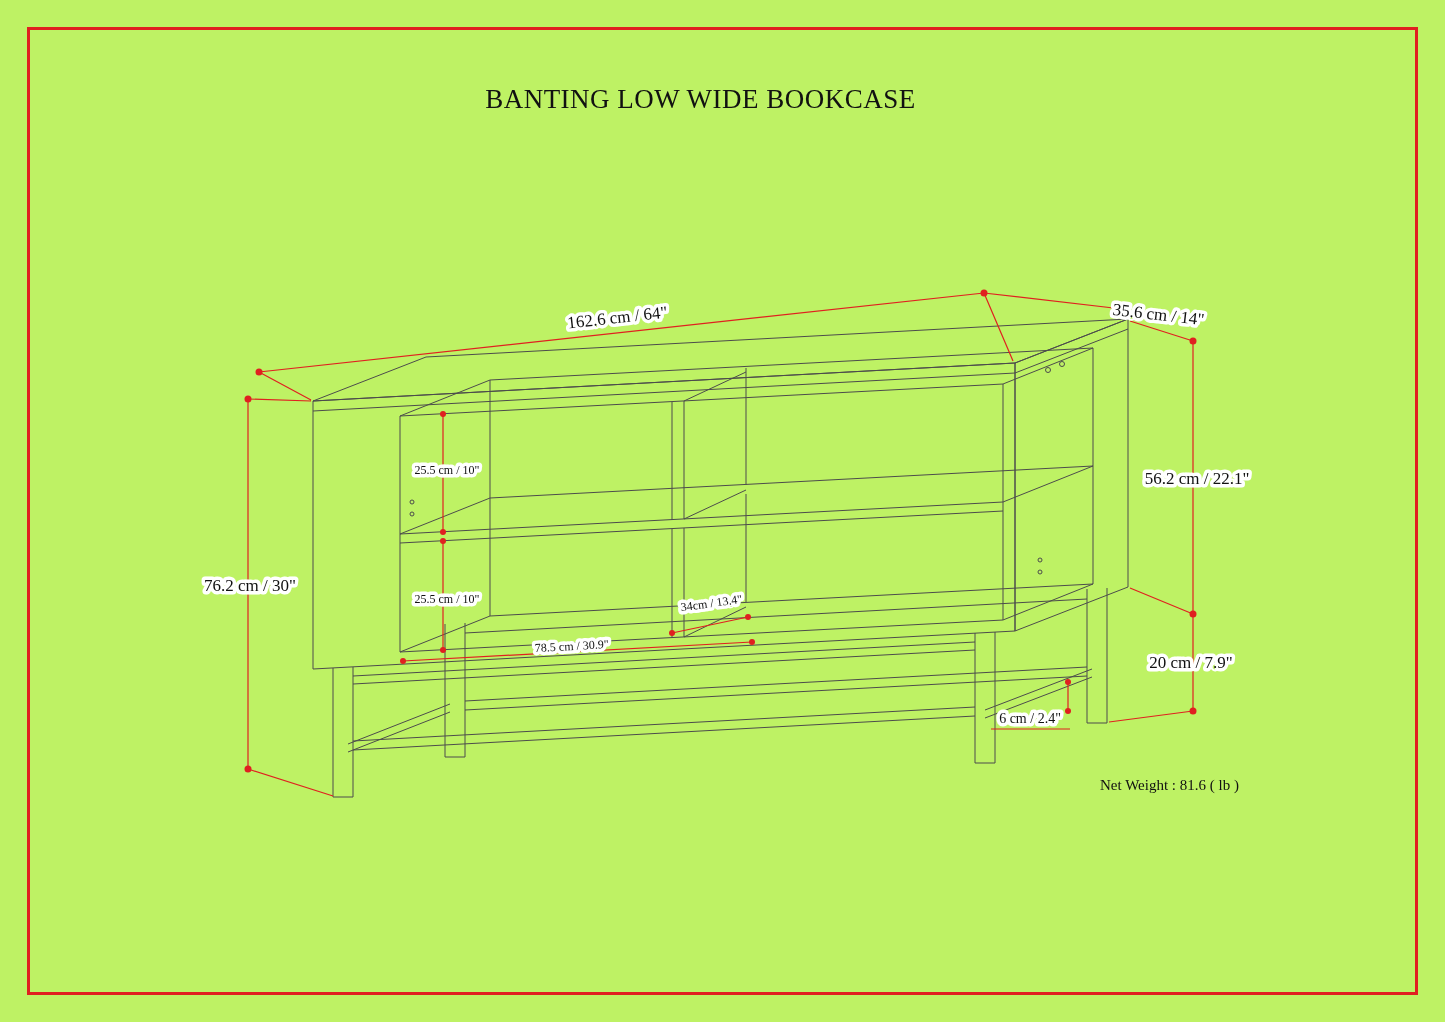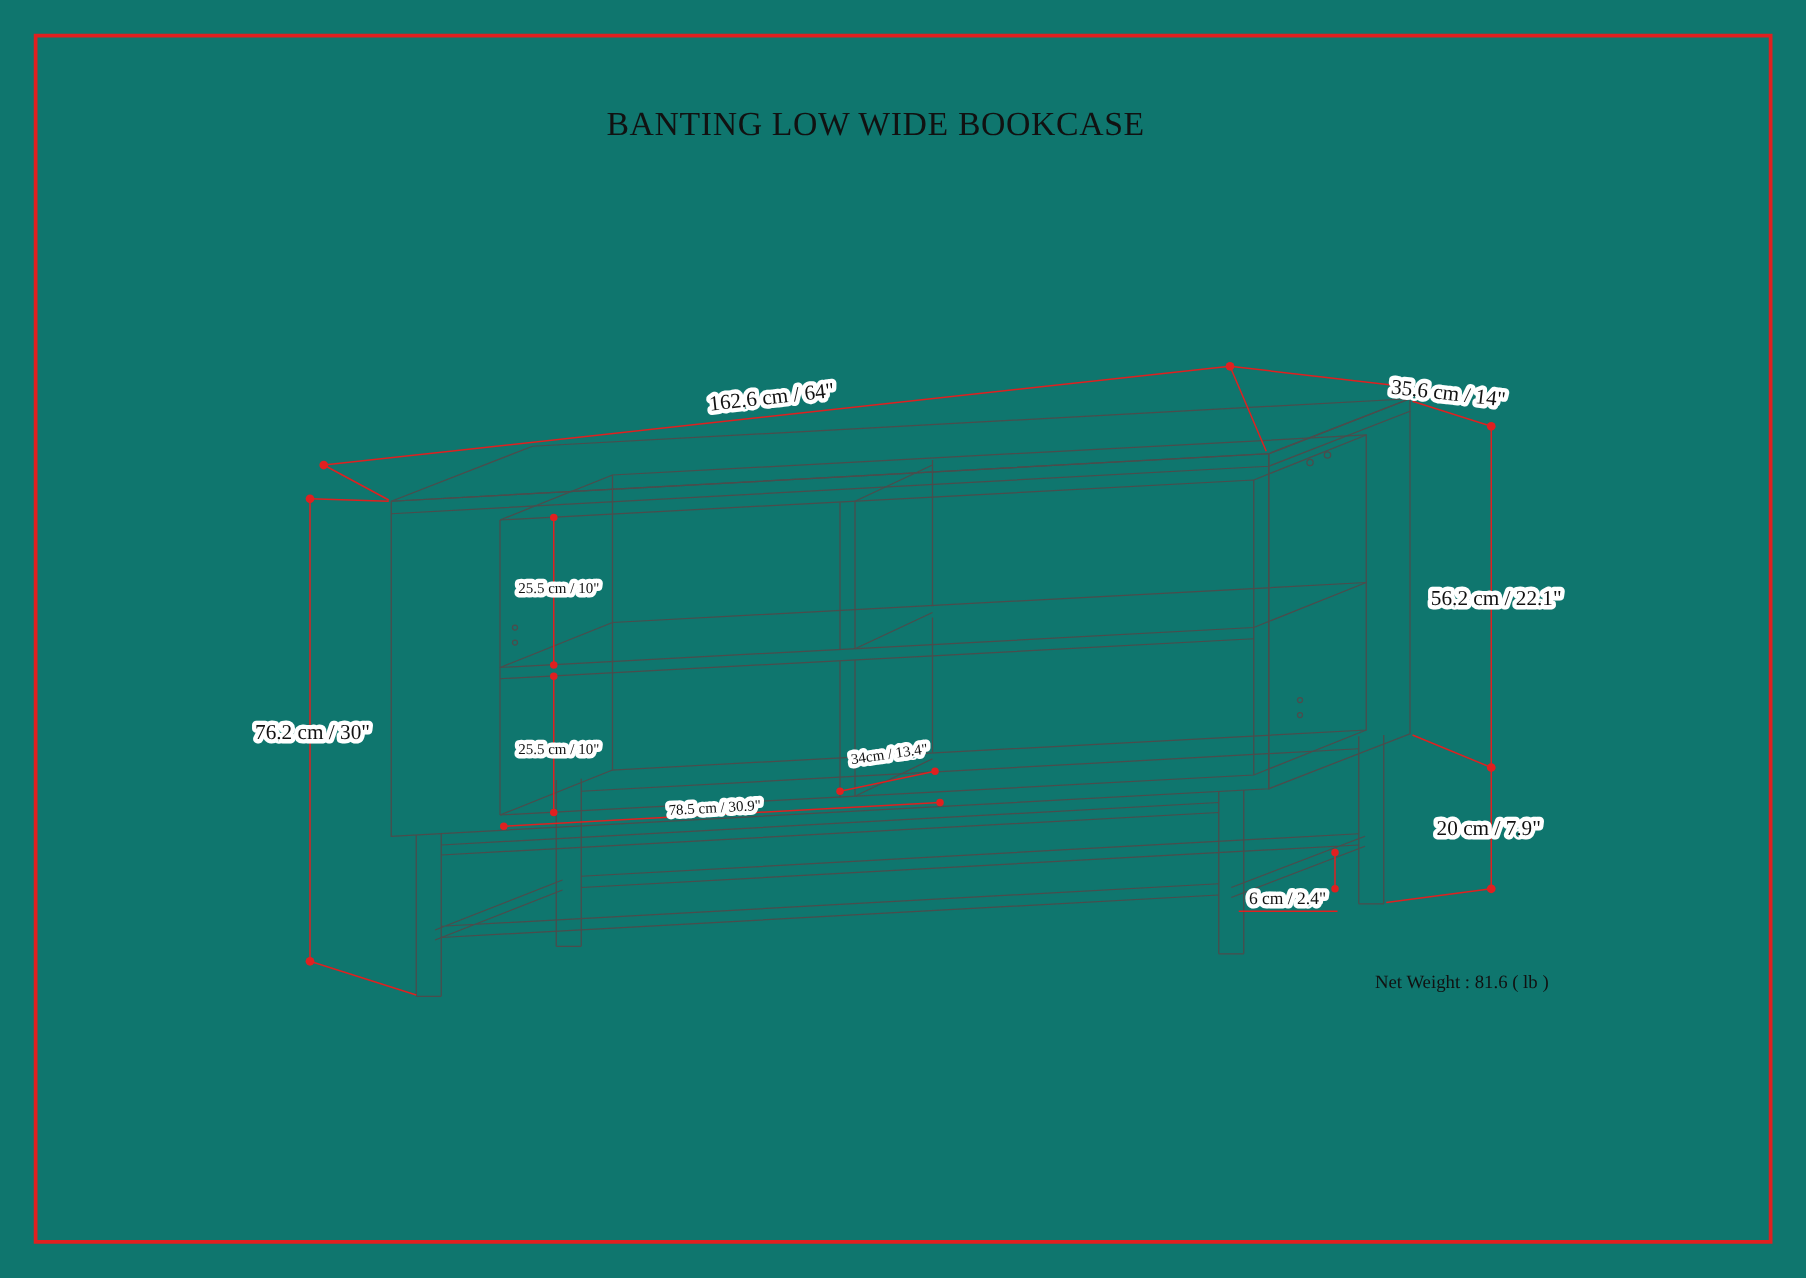--- a/index.html
+++ b/index.html
@@ -4,21 +4,21 @@
 <style>
   :root{
     --red:#e02020;
     --line:#4c4c4c;
     --ink:#111111;
   }
   html,body{margin:0;padding:0;background:#ffffff;}
   .page{
     position:relative;
     width:1445px;height:1022px;
-    background:#0f766e;
+    background:#bef264;
     overflow:hidden;
     font-family:"Liberation Serif", serif;
   }
   .page-border{
     position:absolute;
     left:27px;top:27px;right:27px;bottom:27px;
     border:3px solid var(--red);
     pointer-events:none;
   }
   .title{

